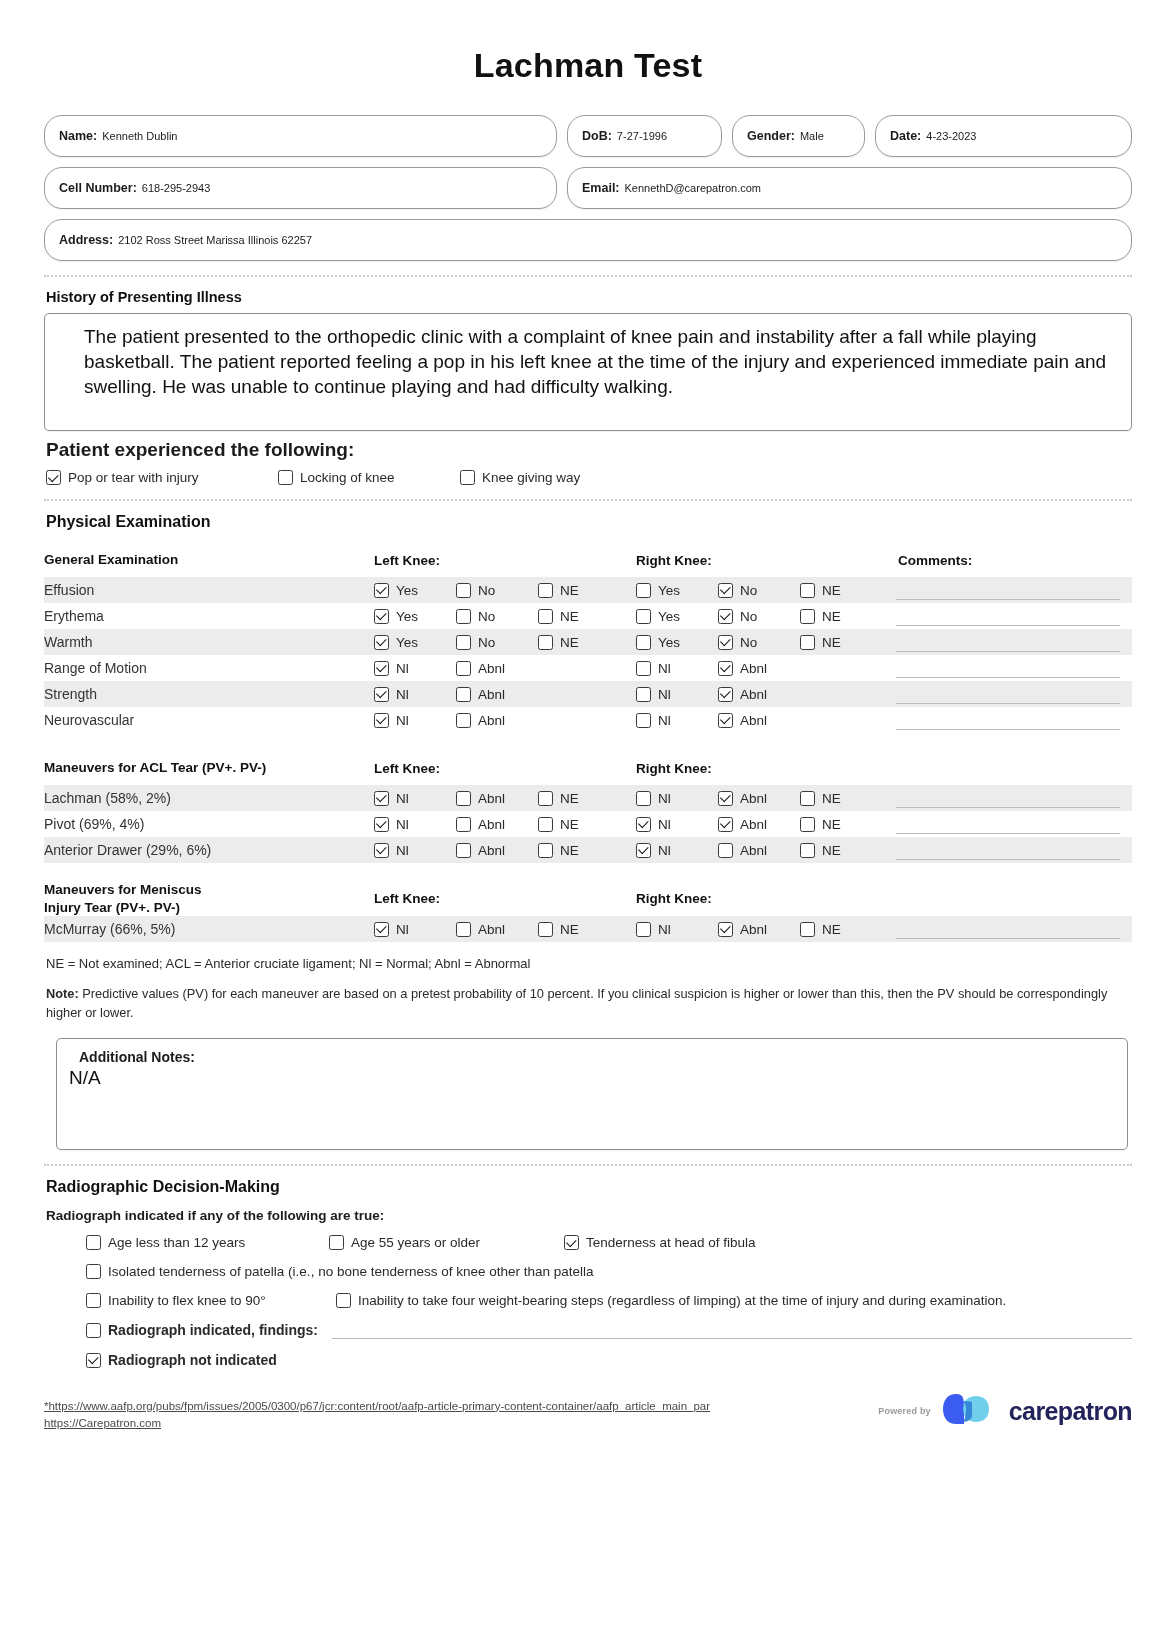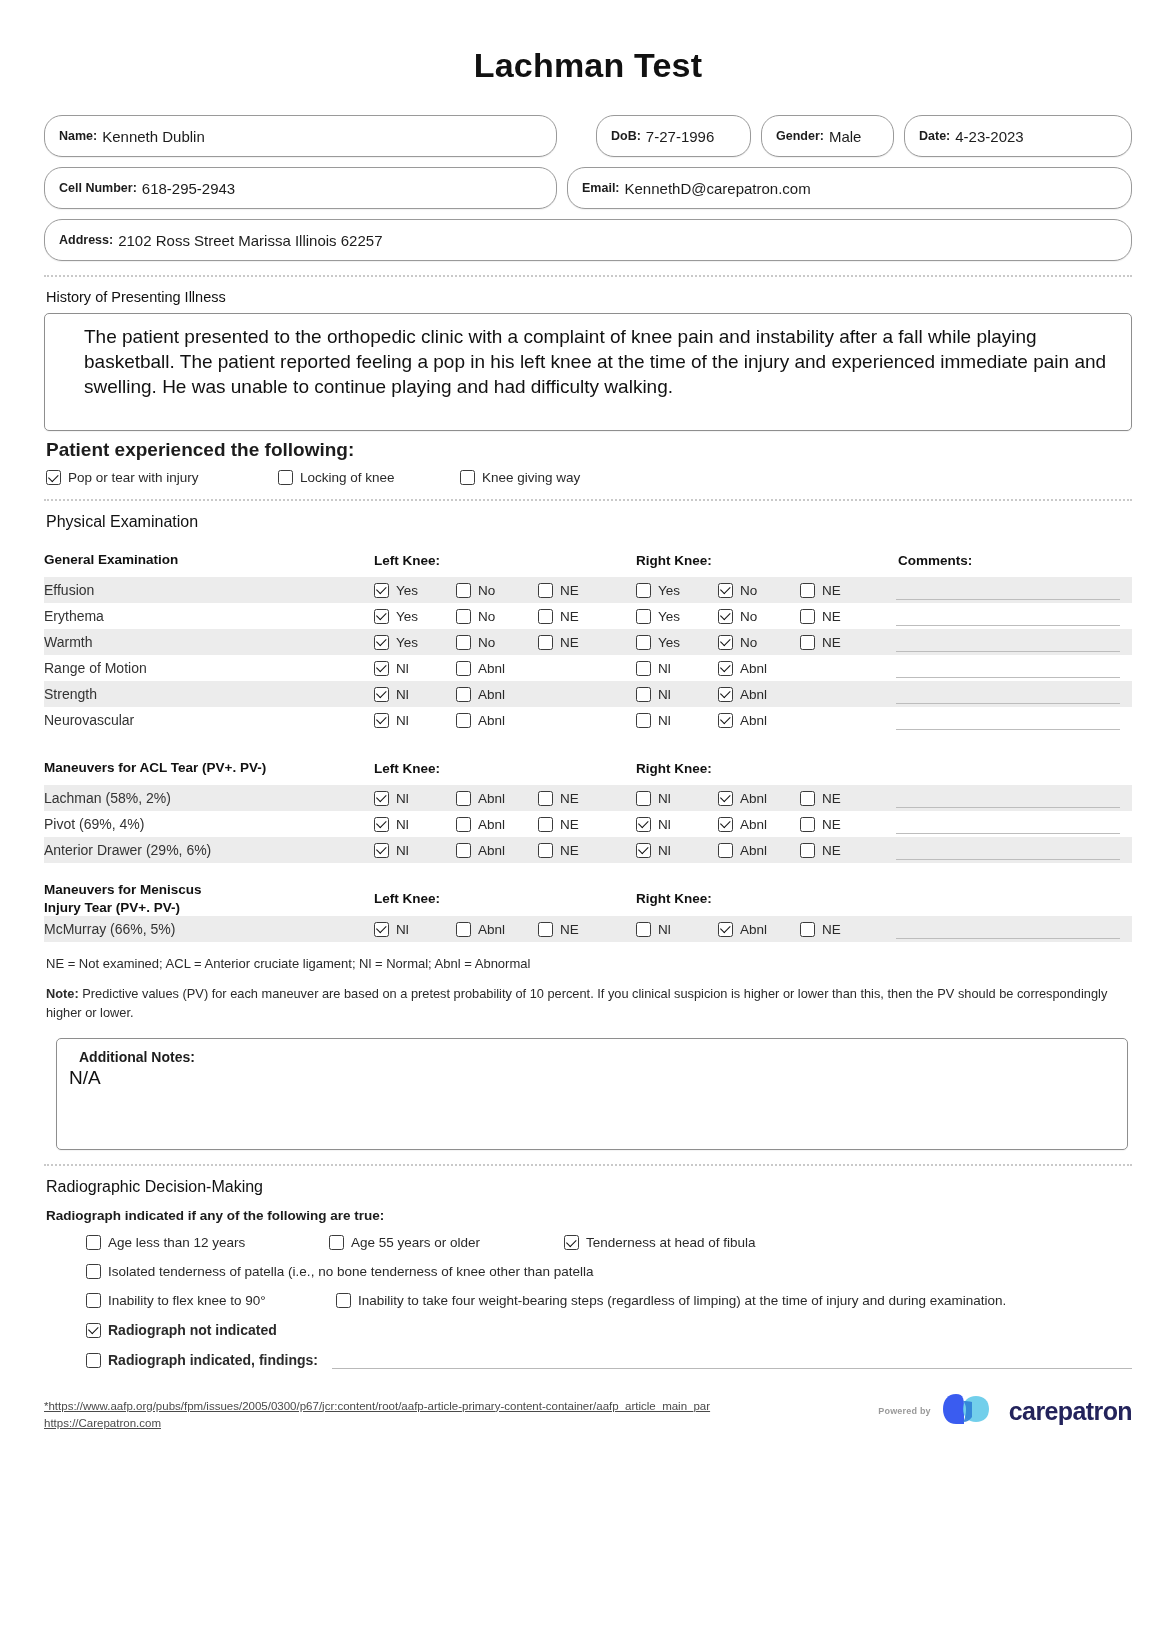--- a/index.html
+++ b/index.html
@@ -34,40 +34,40 @@
     height: 42px;
     display: flex;
     align-items: center;
     padding: 0 14px;
     font-size: 15px;
     box-shadow: 0 1px 1px rgba(0,0,0,0.06);
     white-space: nowrap;
     overflow: hidden;
   }
   .fieldbox .lbl { font-weight: bold; font-size: 12.5px; margin-right: 5px; }
-  .fieldbox .val { font-size: 15px; }
+  .fieldbox .val { font-size: 11px; }
   .f-name   { width: 513px; }
-  .f-dob    { width: 155px; margin-left: 29px; }
+  .f-dob    { width: 155px; }
   .f-gender { width: 133px; }
   .f-date   { width: 165px; flex: 1; }
   .f-cell   { width: 513px; }
   .f-email  { flex: 1; }
   .f-addr   { width: 100%; }
 
   
   .divider {
     border-top: 2px dotted #c9c9c9;
     margin: 14px 0 12px 0;
     height: 0;
   }
 
   
   .section-h {
     font-size: 14.5px;
-    font-weight: normal;
+    font-weight: bold;
     margin: 0 0 8px 2px;
     color: #111;
   }
   .section-h.big { font-size: 16px; margin-bottom: 12px; }
 
   
   .textbox {
     border: 1px solid #8e8e8e;
     border-radius: 5px;
     padding: 10px 12px 12px 12px;
@@ -717,30 +717,30 @@
         <span class="cb"></span>
         <span class="t">Inability to flex knee to 90°</span>
       </span>
       <span class="cbrow">
         <span class="cb"></span>
         <span class="t">Inability to take four weight-bearing steps (regardless of limping) at the time of injury and during examination.</span>
       </span>
     </div>
   <div class="rad-row rad-bold">
       <span class="cbrow">
+        <span class="cb"></span>
+        <span class="t">Radiograph indicated, findings:</span>
+      </span>
+      <span class="findings-line"></span>
+    </div>
+  <div class="rad-row rad-bold">
+      <span class="cbrow">
         <span class="cb checked"></span>
         <span class="t">Radiograph not indicated</span>
       </span>
-    </div>
-  <div class="rad-row rad-bold">
-      <span class="cbrow">
-        <span class="cb"></span>
-        <span class="t">Radiograph indicated, findings:</span>
-      </span>
-      <span class="findings-line"></span>
     </div>
 
   <div class="footer">
     <div class="footer-links">
       <span class="u">*https://www.aafp.org/pubs/fpm/issues/2005/0300/p67/jcr:content/root/aafp-article-primary-content-container/aafp_article_main_par</span>
       <span class="u">https://Carepatron.com</span>
     </div>
     <div class="brand">
       <span class="powered">Powered by</span>
       <span>

